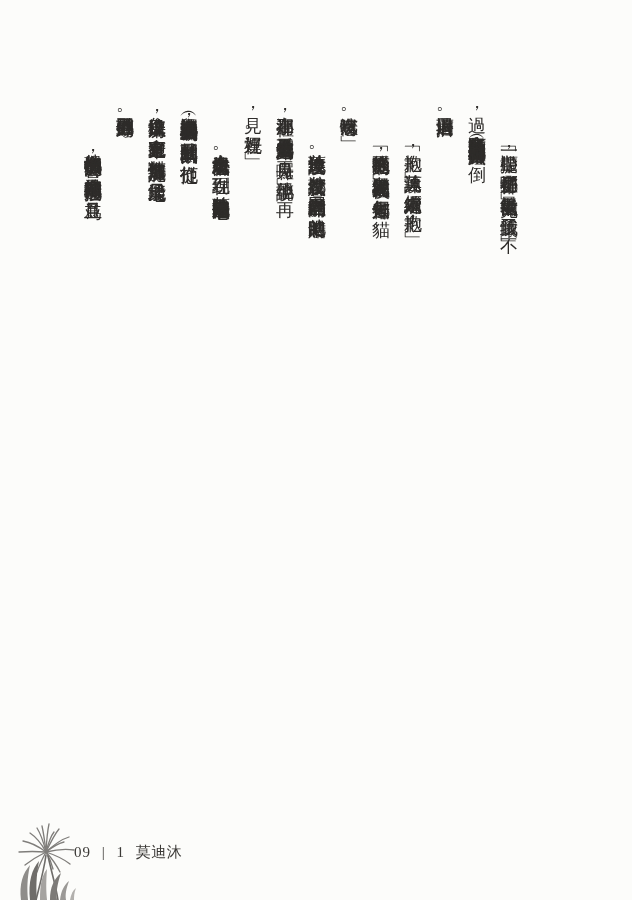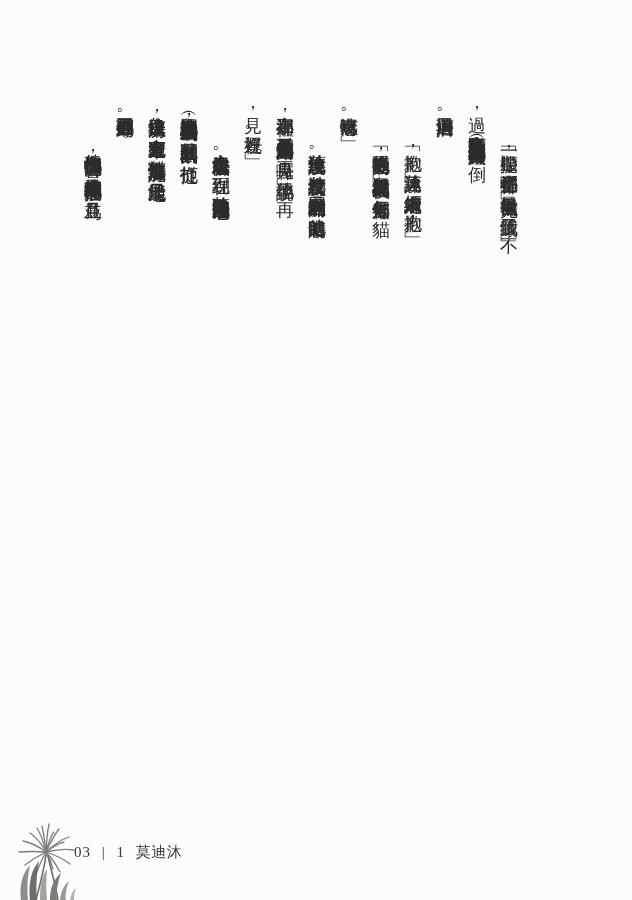--- a/index.html
+++ b/index.html
@@ -70,21 +70,21 @@
     <div class="col">在小洞那裡，看看他們是不是安全越過馬路。「再見囉，」他小聲說，「再</div>
     <div class="col">見，祝好運。」</div>
     <div class="col indent">史卡金小姐無法容忍老鼠。到現在，莫迪沐知道自己無法阻止他們鑽過老</div>
     <div class="col">鼠洞進來（他小心翼翼替老鼠洞編了號碼，就是一號到五號的鼠門）。打從他</div>
     <div class="col">住進這棟房子以來，一直會有老鼠跑來，他對這件事情無計可施，只能溫柔地</div>
     <div class="col">引導他們再回到外頭。</div>
     <div class="col indent">他學會聽出他們扒扒抓抓的聲響，總是準備好在鼠門前迎接他們，並且爲</div>
   </main>
 
 <div class="footer">
-  <span class="part">03</span>
+  <span class="part">09</span>
   <span class="part">|</span>
   <span class="part">1</span>
   <span class="part">莫迪沐</span>
 </div>
 
 <svg class="flower" width="92" height="88" viewBox="0 0 92 88" aria-hidden="true">
   <g stroke="#7f7d7a" stroke-width="1.3" fill="none" stroke-linecap="round">
     <path d="M42 40 Q38 24 33 16"></path>
     <path d="M42 40 Q43 21 45 12"></path>
     <path d="M42 40 Q50 23 55 17"></path>

